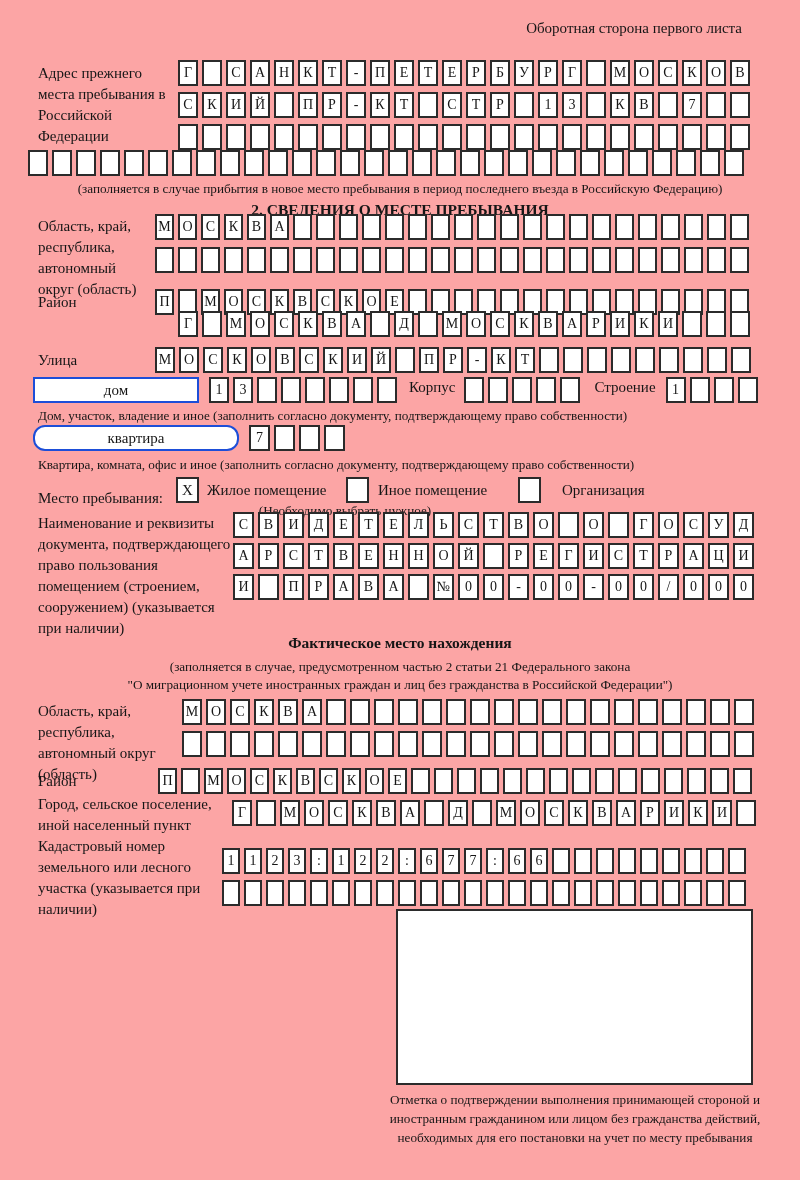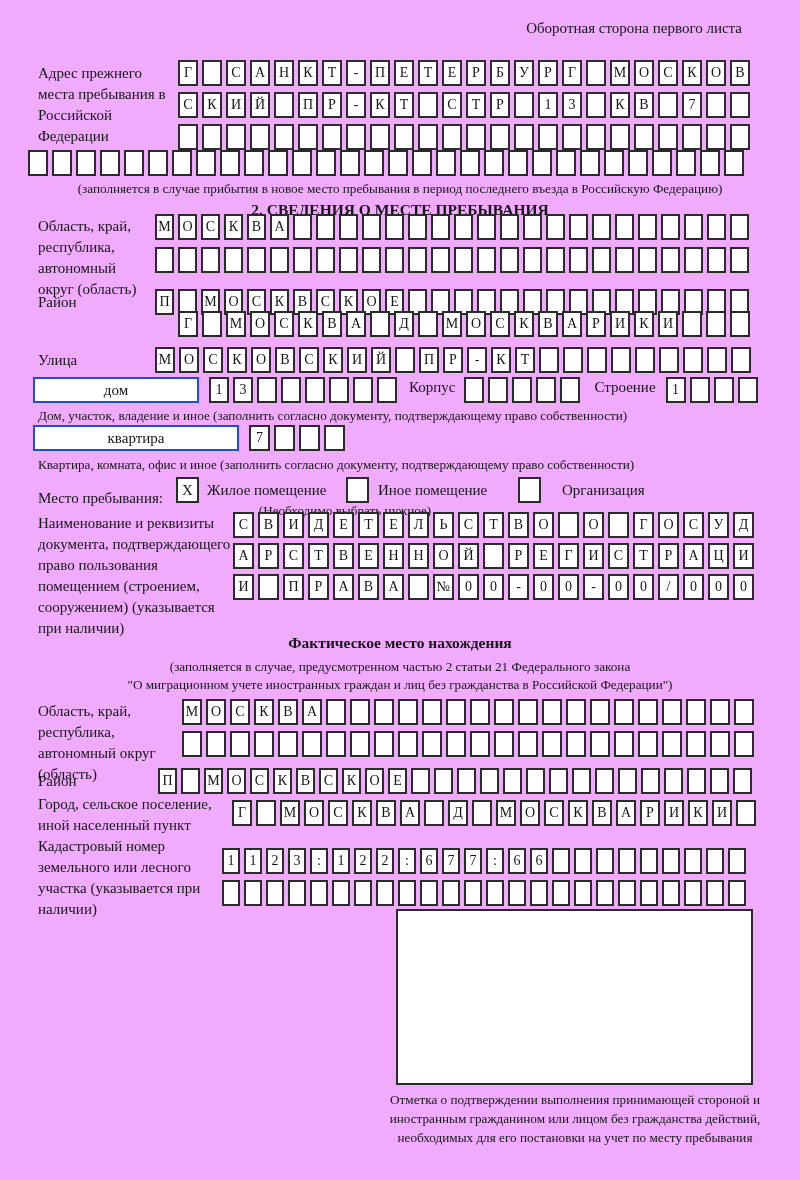--- a/index.html
+++ b/index.html
@@ -1,17 +1,17 @@
 <!DOCTYPE html>
 <html><head>
 <meta charset="utf-8">
 <style>
   html,body{margin:0;padding:0;background:#fff;}
   .page{
-    position:relative;width:800px;height:1180px;background:#f0abfc;
+    position:relative;width:800px;height:1180px;background:#fca5a5;
     font-family:"Liberation Serif","DejaVu Serif",serif;color:#161616;overflow:hidden;
   }
   .abs{position:absolute;}
   .lbl{font-size:15px;line-height:21px;color:#161616;}
   .small{font-size:13.2px;line-height:18px;}
   .bold{font-weight:bold;}
   .center{text-align:center;}
   .right{text-align:right;}
   .cellrow{white-space:nowrap;}
   .cell{
@@ -66,21 +66,21 @@
     <span class="longbox" style="width:166px;">дом</span>
     <span class="cellrow" style="--cw:20px;--gap:4px;margin-left:6px;"><span class="cell">1</span><span class="cell">3</span><span class="cell"></span><span class="cell"></span><span class="cell"></span><span class="cell"></span><span class="cell"></span><span class="cell"></span></span>
     <span class="lbl" style="margin-left:4px;">Корпус</span>
     <span class="cellrow" style="--cw:20px;--gap:4px;margin-left:5px;"><span class="cell"></span><span class="cell"></span><span class="cell"></span><span class="cell"></span><span class="cell"></span></span>
     <span class="lbl" style="margin-left:6px;">Строение</span>
     <span class="cellrow" style="--cw:20px;--gap:4px;margin-left:6px;"><span class="cell">1</span><span class="cell"></span><span class="cell"></span><span class="cell"></span></span>
   </div>
   <div class="abs small" style="top:407px;left:38px;width:740px;">Дом, участок, владение и иное (заполнить согласно документу, подтверждающему право собственности)</div>
 
   <div class="abs" style="top:425px;left:33px;">
-    <span class="longbox" style="width:206px;">квартира</span>
+    <span class="longbox" style="width:206px;border-radius:12px;">квартира</span>
     <span class="cellrow" style="--cw:21px;--gap:4px;margin-left:6px;"><span class="cell">7</span><span class="cell"></span><span class="cell"></span><span class="cell"></span></span>
   </div>
   <div class="abs small" style="top:456px;left:38px;width:740px;">Квартира, комната, офис и иное (заполнить согласно документу, подтверждающему право собственности)</div>
 
   <div class="abs" style="top:477px;left:0;width:800px;height:28px;">
     <span class="abs lbl" style="left:38px;top:11px;">Место пребывания:</span>
     <span class="abs chk" style="left:176px;top:0;">X</span>
     <span class="abs lbl" style="left:207px;top:3px;">Жилое помещение</span>
     <span class="abs chk" style="left:346px;top:0;"></span>
     <span class="abs lbl" style="left:378px;top:3px;">Иное помещение</span>

